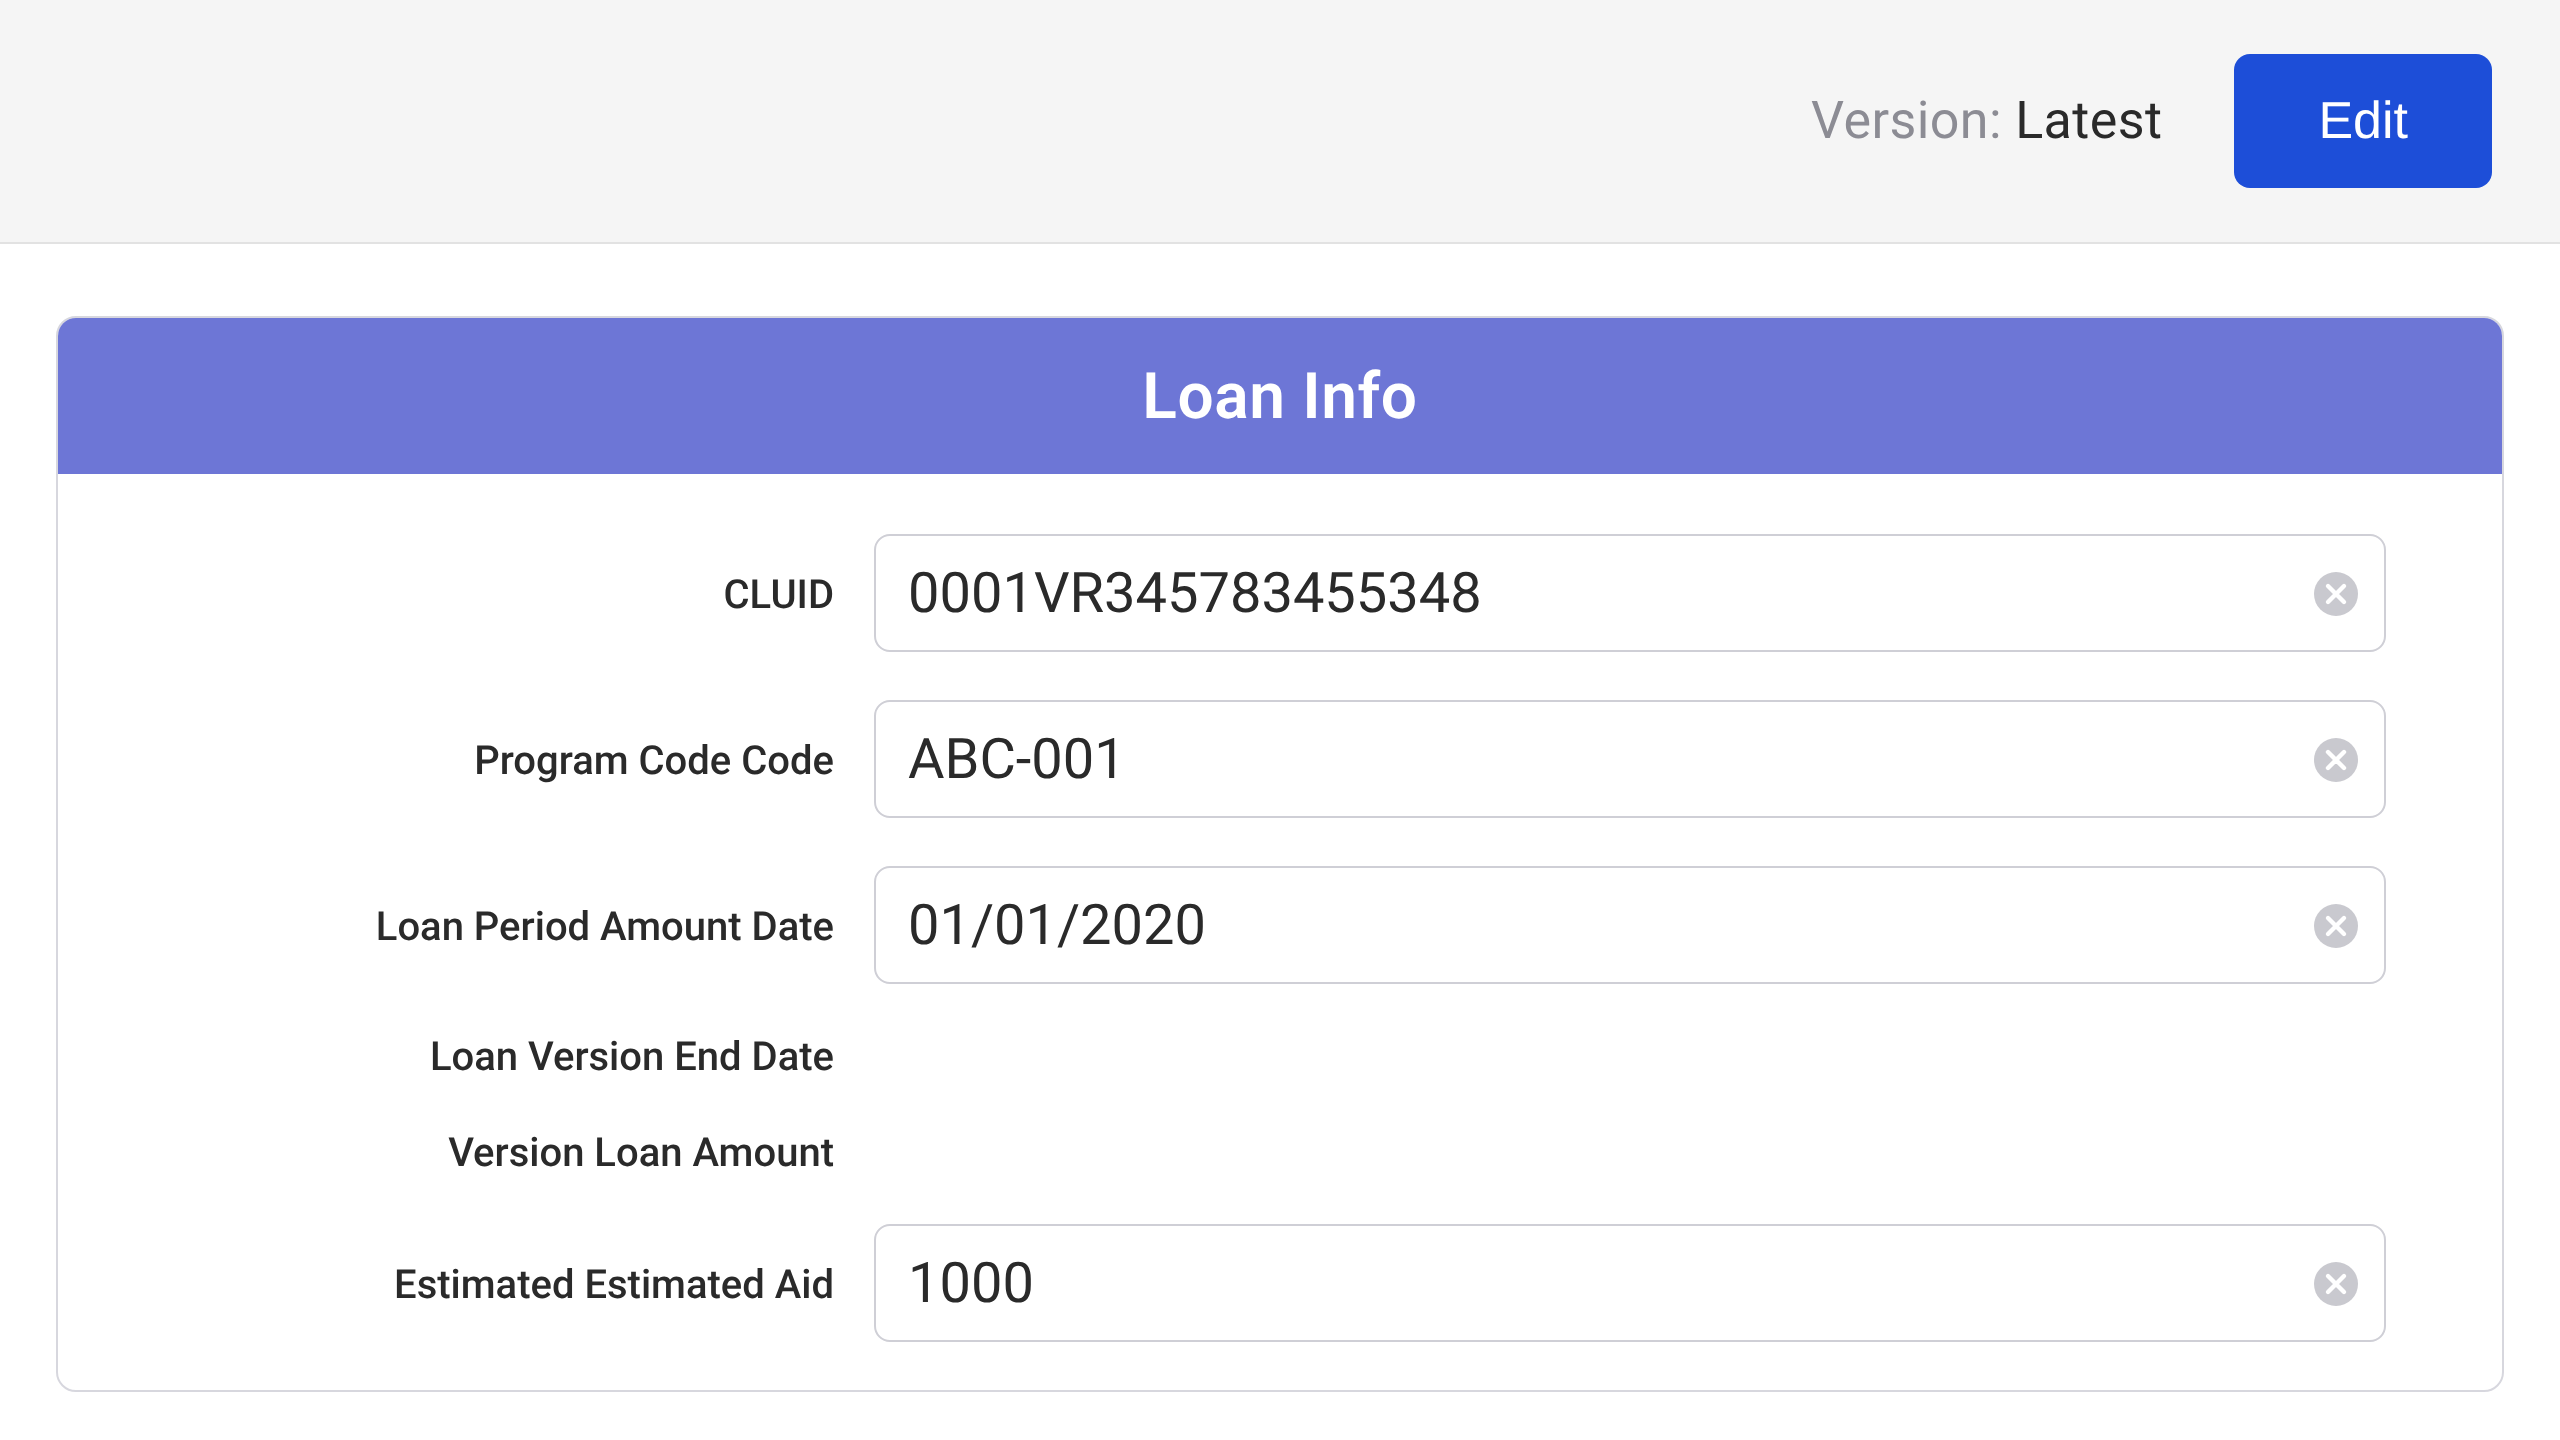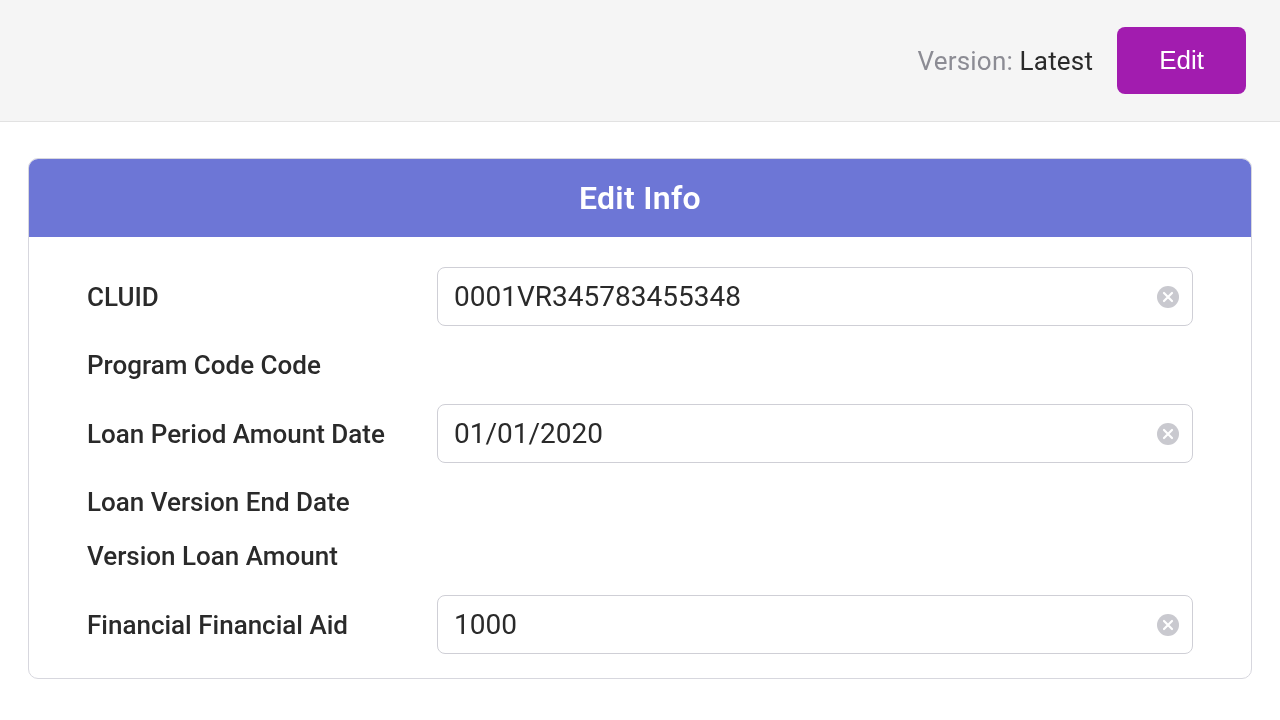--- a/index.html
+++ b/index.html
@@ -13,30 +13,30 @@
     }
 
     .top-bar {
       background: #f5f5f5;
       height: 122px;
       border-bottom: 1px solid #e2e2e2;
       display: flex;
       align-items: center;
       justify-content: flex-end;
       padding: 0 34px 0 0;
-      gap: 24px;
+      gap: 36px;
     }
     .version-wrap {
       font-size: 26px;
       letter-spacing: 0.2px;
     }
     .version-label { color: #8c8c94; }
     .version-value { color: #2a2a2a; }
     .edit-btn {
-      background: #a21caf;
+      background: #1d4ed8;
       color: #fff;
       border: none;
       border-radius: 8px;
       font-size: 26px;
       font-weight: 500;
       padding: 18px 42px;
       cursor: pointer;
     }
 
     .page {
@@ -64,21 +64,22 @@
       padding: 30px 58px 0 58px;
     }
     .form-row {
       display: flex;
       align-items: center;
       gap: 20px;
       margin-bottom: 24px;
     }
     .form-label {
       width: 330px;
-      font-size: 26px;
+      text-align: right;
+      font-size: 20px;
       font-weight: 500;
       color: #2a2a2a;
       flex-shrink: 0;
     }
     .input-wrap {
       position: relative;
       flex: 1;
     }
     .text-input {
       width: 100%;
@@ -112,39 +113,48 @@
   <div class="version-wrap">
     <span class="version-label">Version:</span>
     <span> </span>
     <span class="version-value">Latest</span>
   </div>
   <button class="edit-btn">Edit</button>
 </div>
 
 <div class="page">
   <div class="card">
-    <div class="card-header">Edit Info</div>
+    <div class="card-header">Loan Info</div>
 
     <div class="form-rows">
 
       <div class="form-row">
         <div class="form-label">CLUID</div>
         <div class="input-wrap">
           <input class="text-input" type="text" value="0001VR345783455348" style="">
           <span class="clear-icon">
             <svg width="22" height="22" viewBox="0 0 22 22">
                 <circle cx="11" cy="11" r="11" fill="#c9c9cf"></circle>
                 <path d="M7 7 L15 15 M15 7 L7 15" stroke="#fff" stroke-width="2.2" stroke-linecap="round"></path>
               </svg>
           </span>
         </div>
       </div>
 
       <div class="form-row">
         <div class="form-label">Program Code Code</div>
+        <div class="input-wrap">
+          <input class="text-input" type="text" value="ABC-001" style="">
+          <span class="clear-icon">
+            <svg width="22" height="22" viewBox="0 0 22 22">
+                <circle cx="11" cy="11" r="11" fill="#c9c9cf"></circle>
+                <path d="M7 7 L15 15 M15 7 L7 15" stroke="#fff" stroke-width="2.2" stroke-linecap="round"></path>
+              </svg>
+          </span>
+        </div>
       </div>
 
       <div class="form-row">
         <div class="form-label">Loan Period Amount Date</div>
         <div class="input-wrap">
           <input class="text-input" type="text" value="01/01/2020" style="">
           <span class="clear-icon">
             <svg width="22" height="22" viewBox="0 0 22 22">
                 <circle cx="11" cy="11" r="11" fill="#c9c9cf"></circle>
                 <path d="M7 7 L15 15 M15 7 L7 15" stroke="#fff" stroke-width="2.2" stroke-linecap="round"></path>
@@ -155,21 +165,21 @@
 
       <div class="form-row">
         <div class="form-label">Loan Version End Date</div>
       </div>
 
       <div class="form-row">
         <div class="form-label">Version Loan Amount</div>
       </div>
 
       <div class="form-row">
-        <div class="form-label">Financial Financial Aid</div>
+        <div class="form-label">Estimated Estimated Aid</div>
         <div class="input-wrap">
           <input class="text-input" type="text" value="1000" style="">
           <span class="clear-icon">
             <svg width="22" height="22" viewBox="0 0 22 22">
                 <circle cx="11" cy="11" r="11" fill="#c9c9cf"></circle>
                 <path d="M7 7 L15 15 M15 7 L7 15" stroke="#fff" stroke-width="2.2" stroke-linecap="round"></path>
               </svg>
           </span>
         </div>
       </div>

